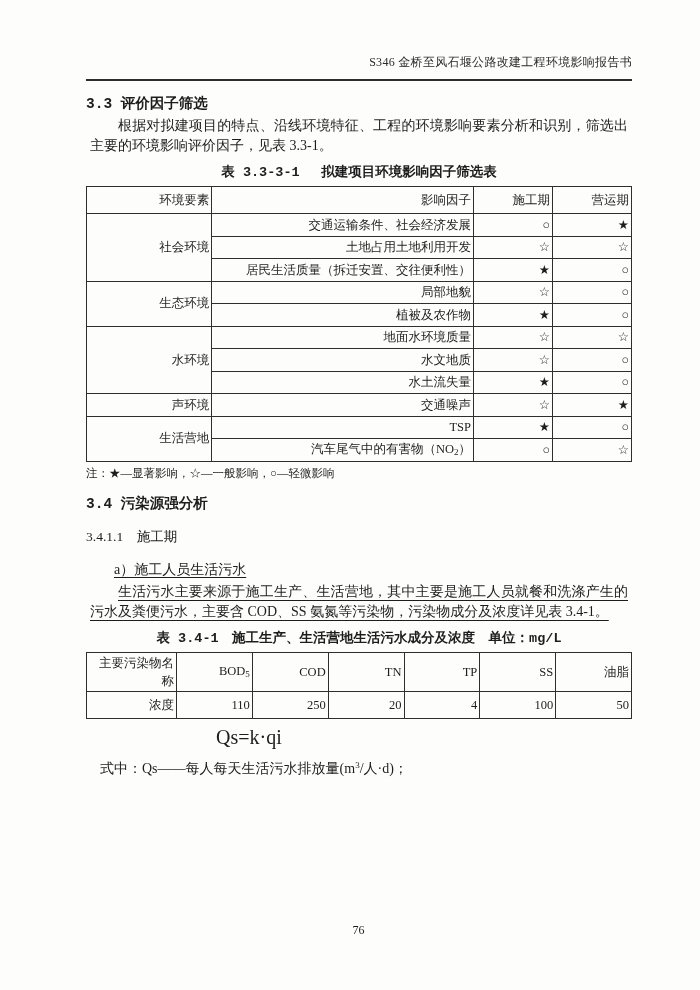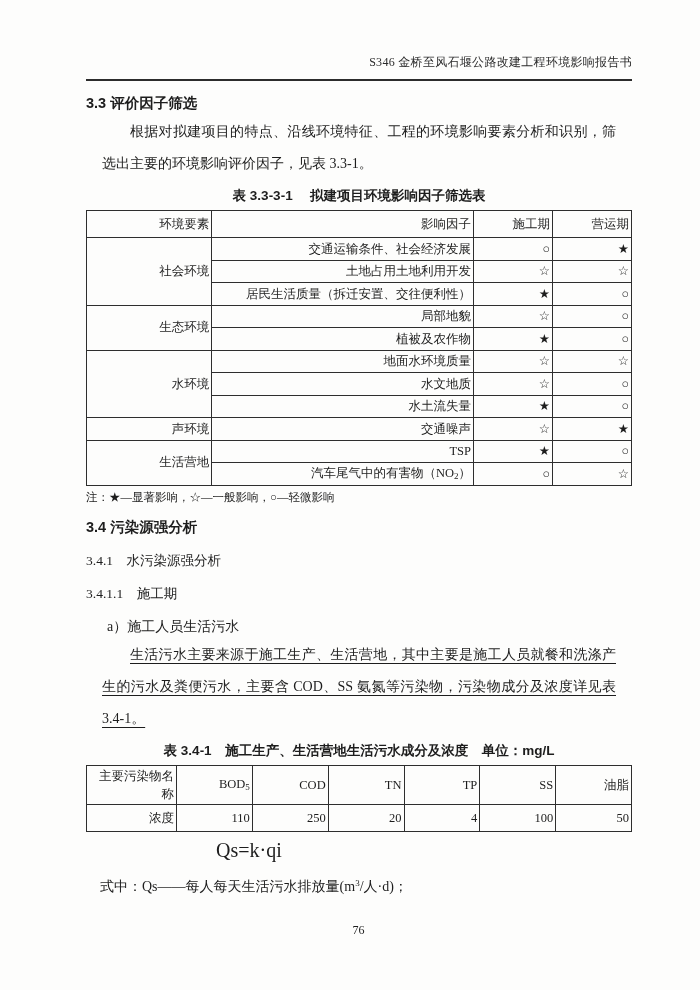--- a/index.html
+++ b/index.html
@@ -6,43 +6,43 @@
   body {
     width:700px; height:990px; background:#fdfdfc;
     font-family:"Liberation Serif","DejaVu Serif",serif;
     color:#1d1d1d;
   }
   .page { box-sizing:border-box; width:700px; height:990px; position:relative;
           padding:54px 68px 0 86px; overflow:hidden; }
   .hdr-title { font-size:12px; text-align:right; letter-spacing:.3px; color:#2a2a2a; }
   .hdr-rule { border-bottom:2px solid #2c2c2c; margin-top:8px; }
 
-  .h-sans { font-family:Liberation Sans, sans-serif; }
+  .h-sans { font-family:Liberation Mono, monospace; }
   .sec-h2 { font-size:14.5px; font-weight:bold; margin:13px 0 0; }
-  .para { font-size:14px; line-height:32px; text-align:justify; text-indent:2em; margin:3px 16px 0; }
+  .para { font-size:14px; line-height:20px; text-align:justify; text-indent:2em; margin:3px 4px 0; }
   .tbl-title { font-size:13.5px; font-weight:bold; text-align:center; margin:7px 0 5px; }
 
   table { width:100%; border-collapse:collapse; table-layout:fixed; }
   .t1, .t2 { border:1.5px solid #2e2e2e; }
   .t1 th, .t1 td, .t2 th, .t2 td {
     border:1px solid #2e2e2e; text-align:right; vertical-align:middle;
     font-size:12.5px; font-weight:normal; padding:1px 2px; line-height:1.45;
   }
   .t1 thead th { height:24px; }
   .t1 tbody td { height:19.5px; }
   .t2 thead th { height:36px; }
   .t2 tbody td { height:24px; }
   .sym { font-size:13px; }
   .note { font-size:11.5px; margin-top:4px; }
 
   .sec-sub { font-size:13.5px; font-weight:normal; margin:15px 0 0; }
-  .item-a { font-size:14px; margin:15px 0 0 21px; text-underline-offset:3px; }
+  .item-a { font-size:14px; margin:15px 0 0 28px; text-decoration:underline; text-underline-offset:3px; }
   .para-u { text-decoration:underline; text-underline-offset:4px; text-decoration-thickness:1px; }
   .formula { font-size:20px; margin:7px 0 0 130px; }
-  .where { font-size:14px; line-height:26px; text-indent:1em; margin:8px 0 0; }
+  .where { font-size:14px; line-height:16px; text-indent:1em; margin:8px 0 0; }
   sub { font-size:9px; vertical-align:-2px; }
   sup { font-size:9px; vertical-align:5px; }
   .pgnum { position:absolute; left:17px; right:0; bottom:52px; text-align:center; font-size:12px; }
 </style>
 </head>
 <body>
 
 <div class="page">
 
   <div class="hdr-title">S346 金桥至风石堰公路改建工程环境影响报告书</div>
@@ -130,21 +130,20 @@
         </td>
         <td class="sym">○</td>
         <td class="sym">☆</td>
       </tr>
     </tbody>
   </table>
 
   <div class="note">注：★—显著影响，☆—一般影响，○—轻微影响</div>
 
   <div class="sec-h2 h-sans">3.4 污染源强分析</div>
-  <div class="sec-sub">3.4.1　水污染源强分析</div>
   <div class="sec-sub">3.4.1.1　施工期</div>
   <div class="item-a">a）施工人员生活污水</div>
   <p class="para para-u">生活污水主要来源于施工生产、生活营地，其中主要是施工人员就餐和洗涤产生的污水及粪便污水，主要含 COD、SS 氨氮等污染物，污染物成分及浓度详见表 3.4-1。</p>
 
   <div class="tbl-title h-sans">表 3.4-1　施工生产、生活营地生活污水成分及浓度　单位：mg/L</div>
 
   <table class="t2">
     <colgroup>
       <col style="width:16.5%">
         <col style="width:13.9%">

